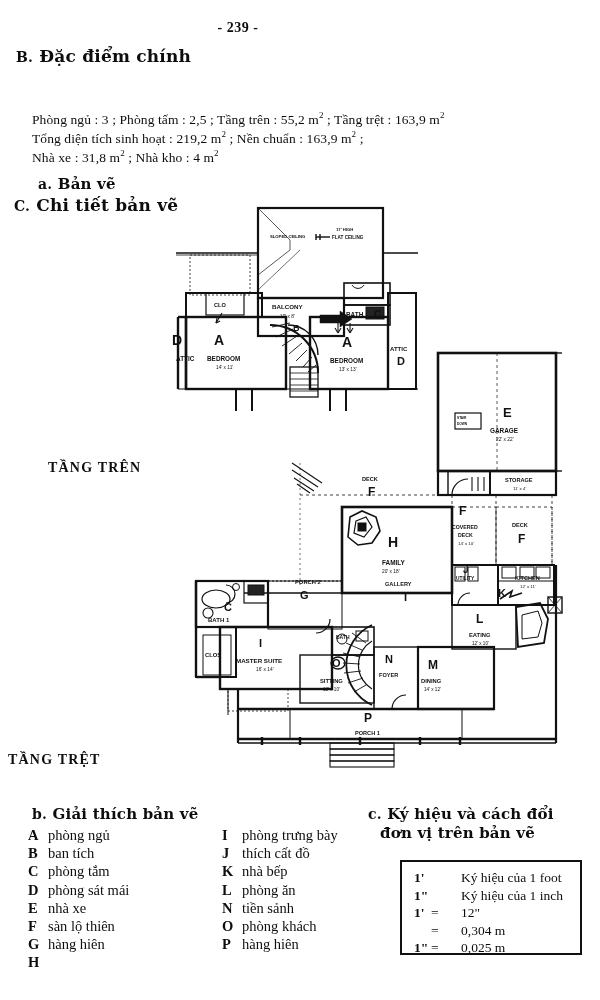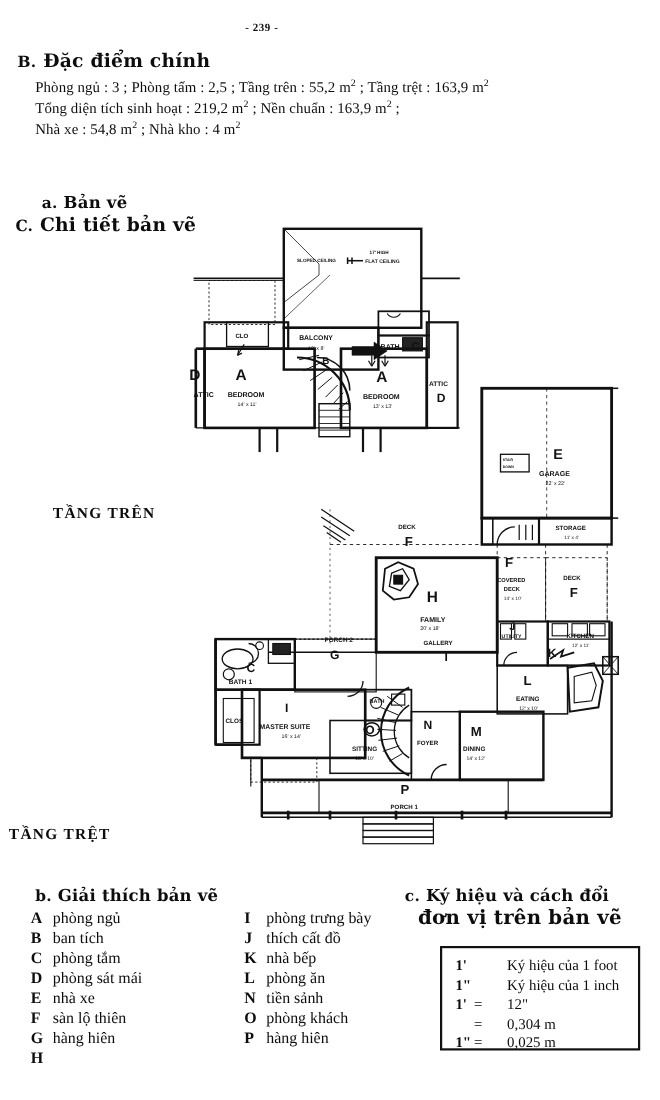--- a/index.html
+++ b/index.html
@@ -13,46 +13,47 @@
     font-family: "DejaVu Serif", "Liberation Serif", serif;
     color: #0d0d0d;
     overflow: hidden;
   }
 
   
   .page-num {
     position: absolute; top: 20px; left: 0; width: 476px;
     text-align: center;
     font-family: "Liberation Serif", serif;
-    font-size: 10px; font-weight: bold; letter-spacing: .5px;
+    font-size: 14px; font-weight: bold; letter-spacing: .5px;
   }
 
   
   .sec-head {
     position: absolute;
     font-family: "DejaVu Serif", serif;
     font-weight: bold;
     font-size: 17px;
     letter-spacing: .2px;
   }
   .sec-head .lbl { font-size: 14px; }
   #head-b { top: 46px; left: 16px; }
   #head-c { top: 148px; left: 14px; margin-top: 47px; }
   #head-a { top: 175px; left: 38px; font-size: 15px; }
   #head-b2 { top: 805px; left: 32px; font-size: 15px; }
   #head-c2 { top: 805px; left: 368px; font-size: 15px; }
-  #head-c2b { top: 824px; left: 380px; font-size: 18px; }
+  #head-c2b { top: 824px; left: 380px; font-size: 15px; }
 
   
   .spec {
     position: absolute; left: 32px;
     font-family: "Liberation Serif", serif;
     font-size: 13.5px;
     white-space: nowrap;
     letter-spacing: .1px;
+    margin-top: 40px;
   }
   #spec1 { top: 70px; }
   #spec2 { top: 89px; }
   #spec3 { top: 108px; }
   sup { font-size: 9px; vertical-align: super; }
 
   
   .floor-label {
     position: absolute;
     font-family: "Liberation Serif", serif;
@@ -110,21 +111,21 @@
   <span>Đặc điểm chính</span>
 </div>
 
 <div class="spec" id="spec1">
   <span>Phòng ngủ : 3 ; Phòng tấm : 2,5 ; Tầng trên : 55,2 m</span><sup>2</sup><span> ; Tầng trệt : 163,9 m</span><sup>2</sup>
 </div>
 <div class="spec" id="spec2">
   <span>Tổng diện tích sinh hoạt : 219,2 m</span><sup>2</sup><span>   ;   Nền chuẩn : 163,9 m</span><sup>2</sup><span> ;</span>
 </div>
 <div class="spec" id="spec3">
-  <span>Nhà xe : 54,8 m</span><sup>2</sup><span>   ;   Nhà kho : 4 m</span><sup>2</sup>
+  <span>Nhà xe : 31,8 m</span><sup>2</sup><span>   ;   Nhà kho : 4 m</span><sup>2</sup>
 </div>
 
 <div class="sec-head" id="head-c">
   <span class="lbl">C.</span>
   <span>Chi tiết bản vẽ</span>
 </div>
 <div class="sec-head" id="head-a">
   <span class="lbl">a.</span>
   <span>Bản vẽ</span>
 </div>

